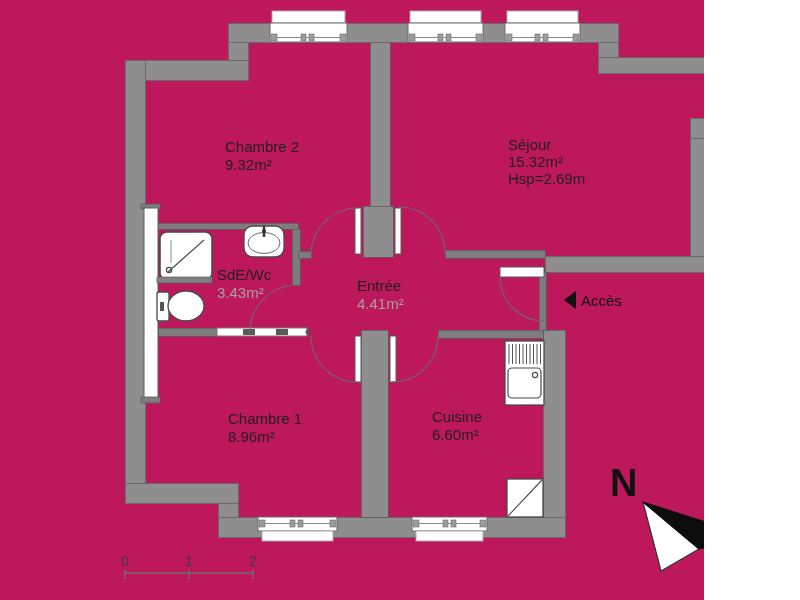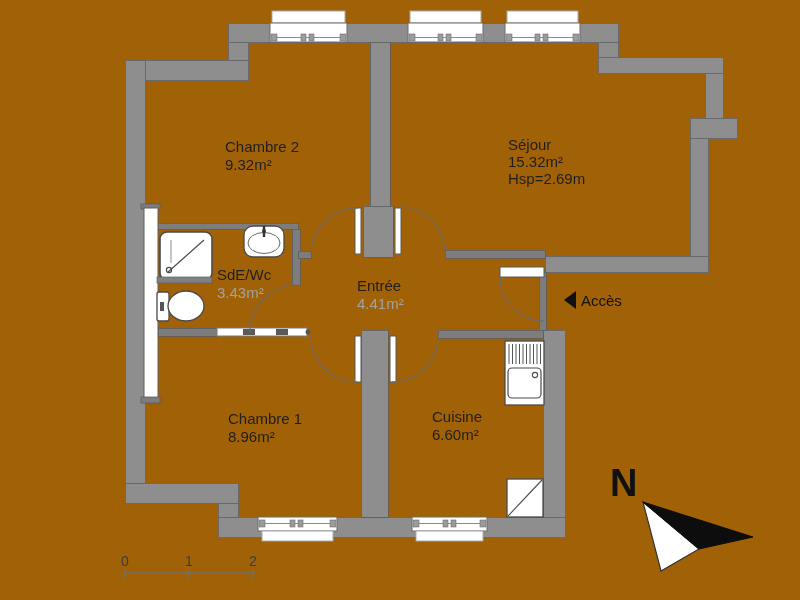--- a/index.html
+++ b/index.html
@@ -1,16 +1,16 @@
 <!DOCTYPE html>
 <html><head>
 <meta charset="utf-8">
 <style>
   html,body{margin:0;padding:0;background:#ffffff;}
-  .stage{position:relative;width:800px;height:600px;background:#a16207;overflow:hidden;
+  .stage{position:relative;width:704px;height:600px;background:#be185d;overflow:hidden;
          font-family:"Liberation Sans", sans-serif;}
   svg text{font-family:"Liberation Sans", sans-serif;}
   .room-name{font-size:15px;fill:#1f1f1f;}
   .room-area{font-size:15px;fill:#1f1f1f;}
   .room-area-gray{font-size:15px;fill:#a2a2a2;}
   .access-label{font-size:15px;fill:#111111;}
   .north-letter{font-size:38px;font-weight:bold;fill:#111111;}
   .scale-num{font-size:14px;fill:#3c3c3c;text-anchor:middle;}
 </style>
 </head>

